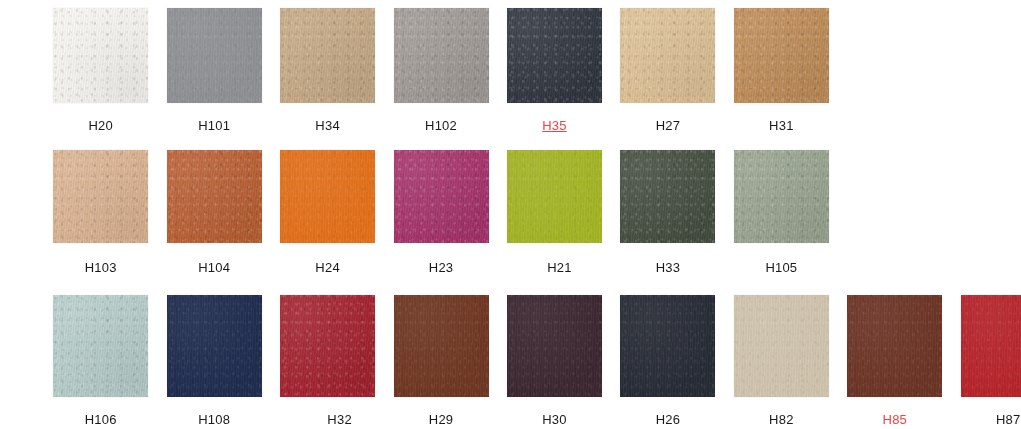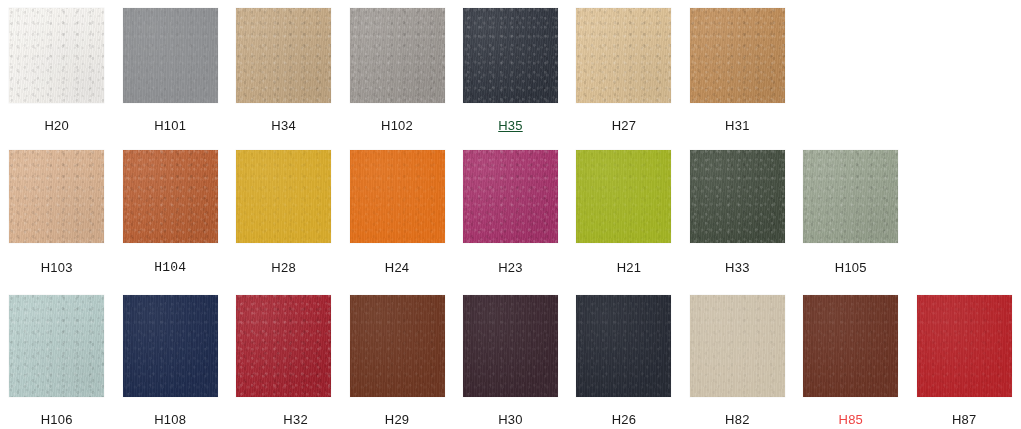--- a/index.html
+++ b/index.html
@@ -12,20 +12,21 @@
     width: 1021px;
     height: 429px;
     font-family: "Liberation Sans", sans-serif;
     overflow: hidden;
   }
   #palette {
     width: 828px;
     height: 429px;
     position: relative;
     box-sizing: border-box;
+    padding-left: 44px;
   }
   .swatch-row {
     display: flex;
     width: 1021px;
     height: 143px;
     box-sizing: border-box;
   }
   .swatch-row.row-1 { height: 140px; }
   .swatch-row.row-2 { height: 145px; }
   .swatch-row.row-3 { height: 144px; }
@@ -114,44 +115,40 @@
     <div class="swatch-cell">
       <div class="swatch-chip" style="background-color: rgb(198, 170, 133);"></div>
       <div class="swatch-label" style="color: rgb(26, 26, 26);">H34</div>
     </div>
     <div class="swatch-cell">
       <div class="swatch-chip" style="background-color: rgb(160, 155, 150);"></div>
       <div class="swatch-label" style="color: rgb(26, 26, 26);">H102</div>
     </div>
     <div class="swatch-cell">
       <div class="swatch-chip" style="background-color: rgb(49, 54, 64);"></div>
-      <div class="swatch-label" style="color: #14532d; text-decoration: underline;">H35</div>
+      <div class="swatch-label" style="color: #ef4444; text-decoration: underline;">H35</div>
     </div>
     <div class="swatch-cell">
       <div class="swatch-chip" style="background-color: rgb(222, 194, 150);"></div>
       <div class="swatch-label" style="color: rgb(26, 26, 26);">H27</div>
     </div>
     <div class="swatch-cell">
       <div class="swatch-chip" style="background-color: rgb(192, 141, 88);"></div>
       <div class="swatch-label" style="color: rgb(26, 26, 26);">H31</div>
     </div>
   </div>
 
   <div class="swatch-row row-2">
     <div class="swatch-cell">
       <div class="swatch-chip" style="background-color: rgb(220, 180, 146);"></div>
       <div class="swatch-label" style="color: rgb(26, 26, 26);">H103</div>
     </div>
     <div class="swatch-cell">
       <div class="swatch-chip" style="background-color: rgb(187, 96, 52);"></div>
-      <div class="swatch-label" style="color: rgb(26, 26, 26); font-family: Liberation Mono, monospace;">H104</div>
-    </div>
-    <div class="swatch-cell">
-      <div class="swatch-chip chip-smooth" style="background-color: rgb(216, 171, 44);"></div>
-      <div class="swatch-label" style="color: rgb(26, 26, 26);">H28</div>
+      <div class="swatch-label" style="color: rgb(26, 26, 26);">H104</div>
     </div>
     <div class="swatch-cell">
       <div class="swatch-chip chip-smooth" style="background-color: rgb(226, 112, 26);"></div>
       <div class="swatch-label" style="color: rgb(26, 26, 26);">H24</div>
     </div>
     <div class="swatch-cell">
       <div class="swatch-chip" style="background-color: rgb(168, 51, 108);"></div>
       <div class="swatch-label" style="color: rgb(26, 26, 26);">H23</div>
     </div>
     <div class="swatch-cell">

